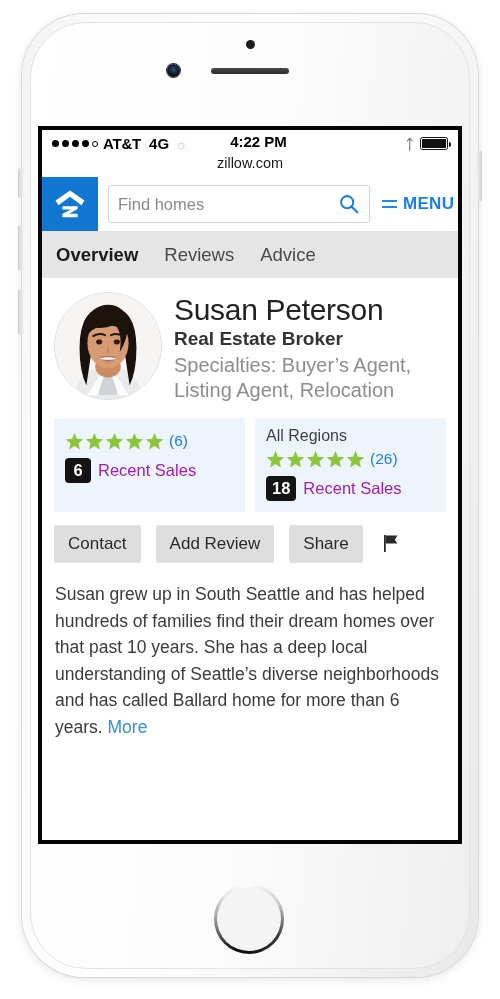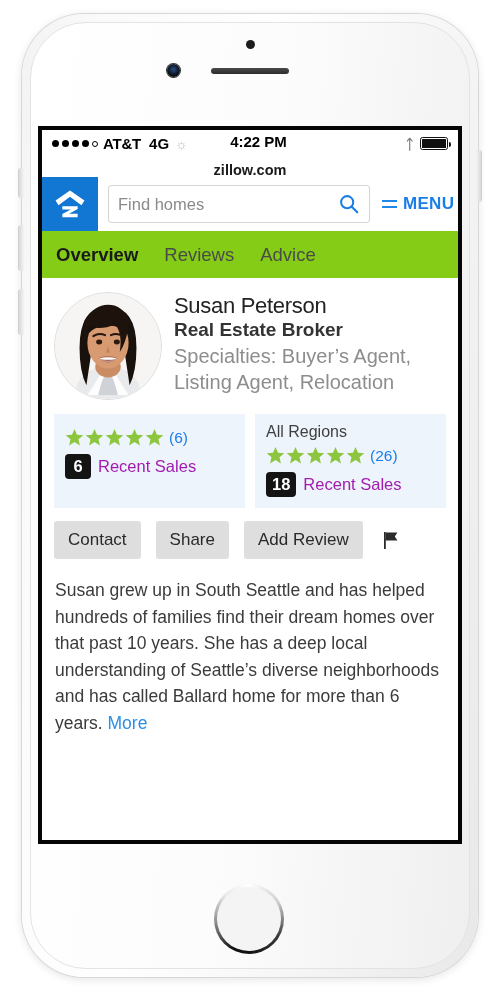--- a/index.html
+++ b/index.html
@@ -104,21 +104,21 @@
   .sun { margin-left:6px; color:#bdbdbd; font-size:14px; }
   .clock { position:absolute; left:17px; right:0; top:3px; text-align:center; font-size:15px; font-weight:700; pointer-events:none;}
   .sb-right { margin-left:auto; display:flex; align-items:center; gap:6px; }
   .bt { font-size:14px; color:#7d7d7d; }
   .battery {
     width:28px; height:13px; border:1.6px solid #111; border-radius:2.5px;
     position:relative; background:#fff;
   }
   .battery i { position:absolute; inset:1.4px; background:#111; display:block; }
   .battery:after{ content:""; position:absolute; right:-4px; top:3.5px; width:2.4px; height:5px; background:#111; border-radius:0 2px 2px 0;}
-  .sb-url { text-align:center; font-size:14.5px; color:#1a1a1a; margin-top:8px;font-weight:bold; }
+  .sb-url { text-align:center; font-size:14.5px; color:#1a1a1a; margin-top:1px; }
 
   
   .navbar { display:flex; align-items:stretch; height:54px; background:#fff; }
   .logo {
     width:56px; background:#1277d3; display:flex; align-items:center; justify-content:center; flex:0 0 56px;
   }
   .logo svg { width:34px; height:32px; display:block; }
   .search-wrap { flex:1; display:flex; align-items:center; padding:0 8px 0 10px; }
   .search-box {
     flex:1; height:38px; border:1px solid #d4d4d4; border-radius:3px;
@@ -129,33 +129,33 @@
     font-family:"Liberation Sans", sans-serif; background:transparent;
   }
   .search-box input::placeholder { color:#8a8a8a; }
   .mag { width:22px; height:22px; flex:0 0 22px; }
   .menu-btn { display:flex; align-items:center; gap:6px; padding:0 10px 0 4px; cursor:pointer; }
   .ham { display:flex; flex-direction:column; gap:4px; }
   .ham span { display:block; width:15px; height:2.4px; background:#2089e8; }
   .menu-label { color:#1b7ee8; font-weight:700; font-size:17px; letter-spacing:.3px; }
 
   
-  .tabs { background:#84cc16; height:47px; display:flex; align-items:center; padding:0 14px; gap:26px; }
+  .tabs { background:#e5e5e5; height:47px; display:flex; align-items:center; padding:0 14px; gap:26px; }
   .tab { font-size:18.5px; color:#4a4a4a; cursor:pointer; }
   .tab.active { font-weight:700; color:#1a1a1a; }
 
   
   .profile { display:flex; padding:14px 12px 6px 12px; gap:12px; }
   .avatar {
     width:108px; height:108px; flex:0 0 108px; border-radius:50%;
     border:1px solid #dcdcdc; overflow:hidden; background:#f4f2f0; position:relative;
   }
   .avatar svg { width:100%; height:100%; display:block; }
   .pinfo { padding-top:2px; min-width:0; }
-  .pname { font-size:22px; font-weight:300; color:#222; line-height:1.06; letter-spacing:-.3px;}
+  .pname { font-size:30px; font-weight:300; color:#222; line-height:1.06; letter-spacing:-.3px;}
   .ptitle { font-size:19px; font-weight:700; color:#333; margin-top:2px; }
   .pspec { font-size:20px; color:#8d8d8d; line-height:1.28; margin-top:3px; }
 
   
   .cards { display:flex; gap:10px; padding:8px 12px 0 12px; }
   .card { flex:1; background:#eef4fc; padding:9px 11px 11px 11px; }
   .card-title { font-size:16px; color:#3f3f3f; }
   .stars-row { display:flex; align-items:center; gap:5px; margin-top:5px; }
   .stars { display:flex; gap:1px; }
   .star { width:19px; height:19px; display:block; }
@@ -339,22 +339,22 @@
         </div>
         <div class="sales-row">
           <span class="badge">18</span>
           <span class="sales-label">Recent Sales</span>
         </div>
       </div>
     </div>
 
     <div class="actions">
       <button class="action-btn">Contact</button>
+      <button class="action-btn">Add Review</button>
       <button class="action-btn">Share</button>
-      <button class="action-btn">Add Review</button>
       <button class="flag-btn">
         <svg viewBox="0 0 17 19">
           <path d="M2 1 h1.8 v17 h-1.8z" fill="#2b2b2b"></path>
           <path d="M3.8 1.4 h11.6 l-2.6 4 l2.6 4 h-11.6z" fill="#2b2b2b"></path>
         </svg>
       </button>
     </div>
 
     <div class="bio">
       <span>Susan grew up in South Seattle and has helped hundreds of families find their dream homes over that past 10 years. She has a deep local understanding of Seattle’s diverse neighborhoods and has called Ballard home for more than 6 years. </span><a href="#">More</a>

